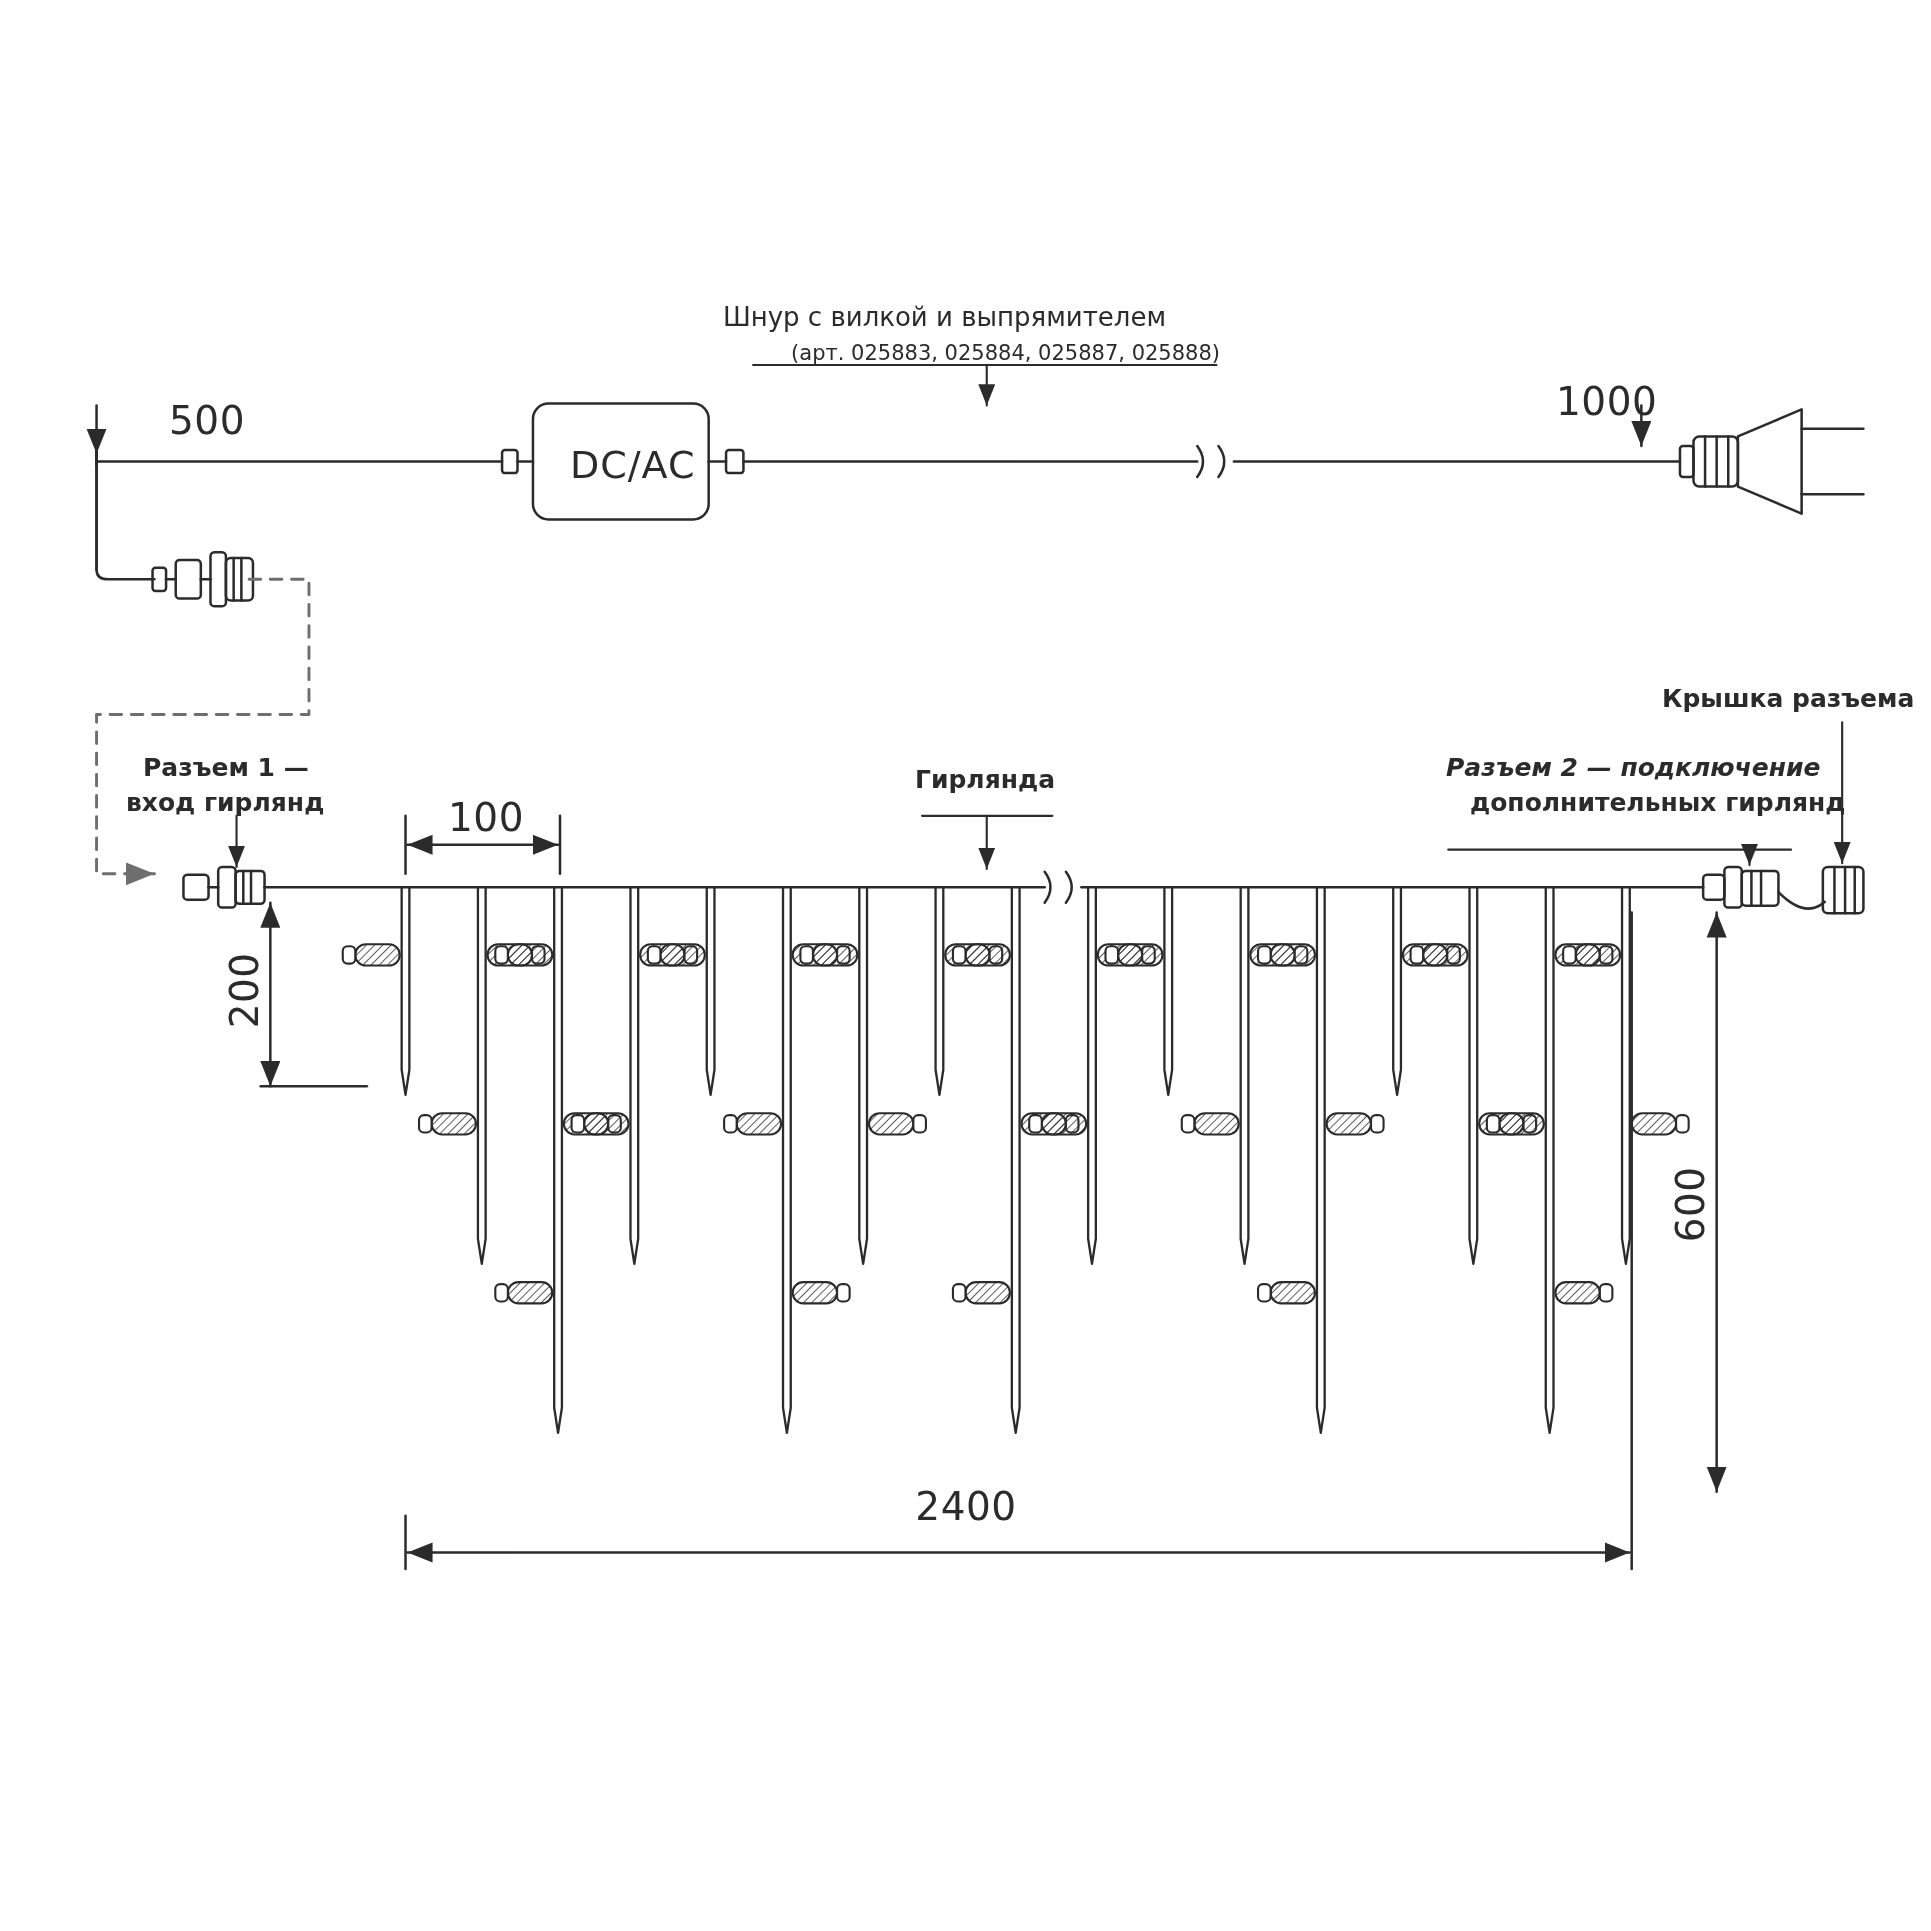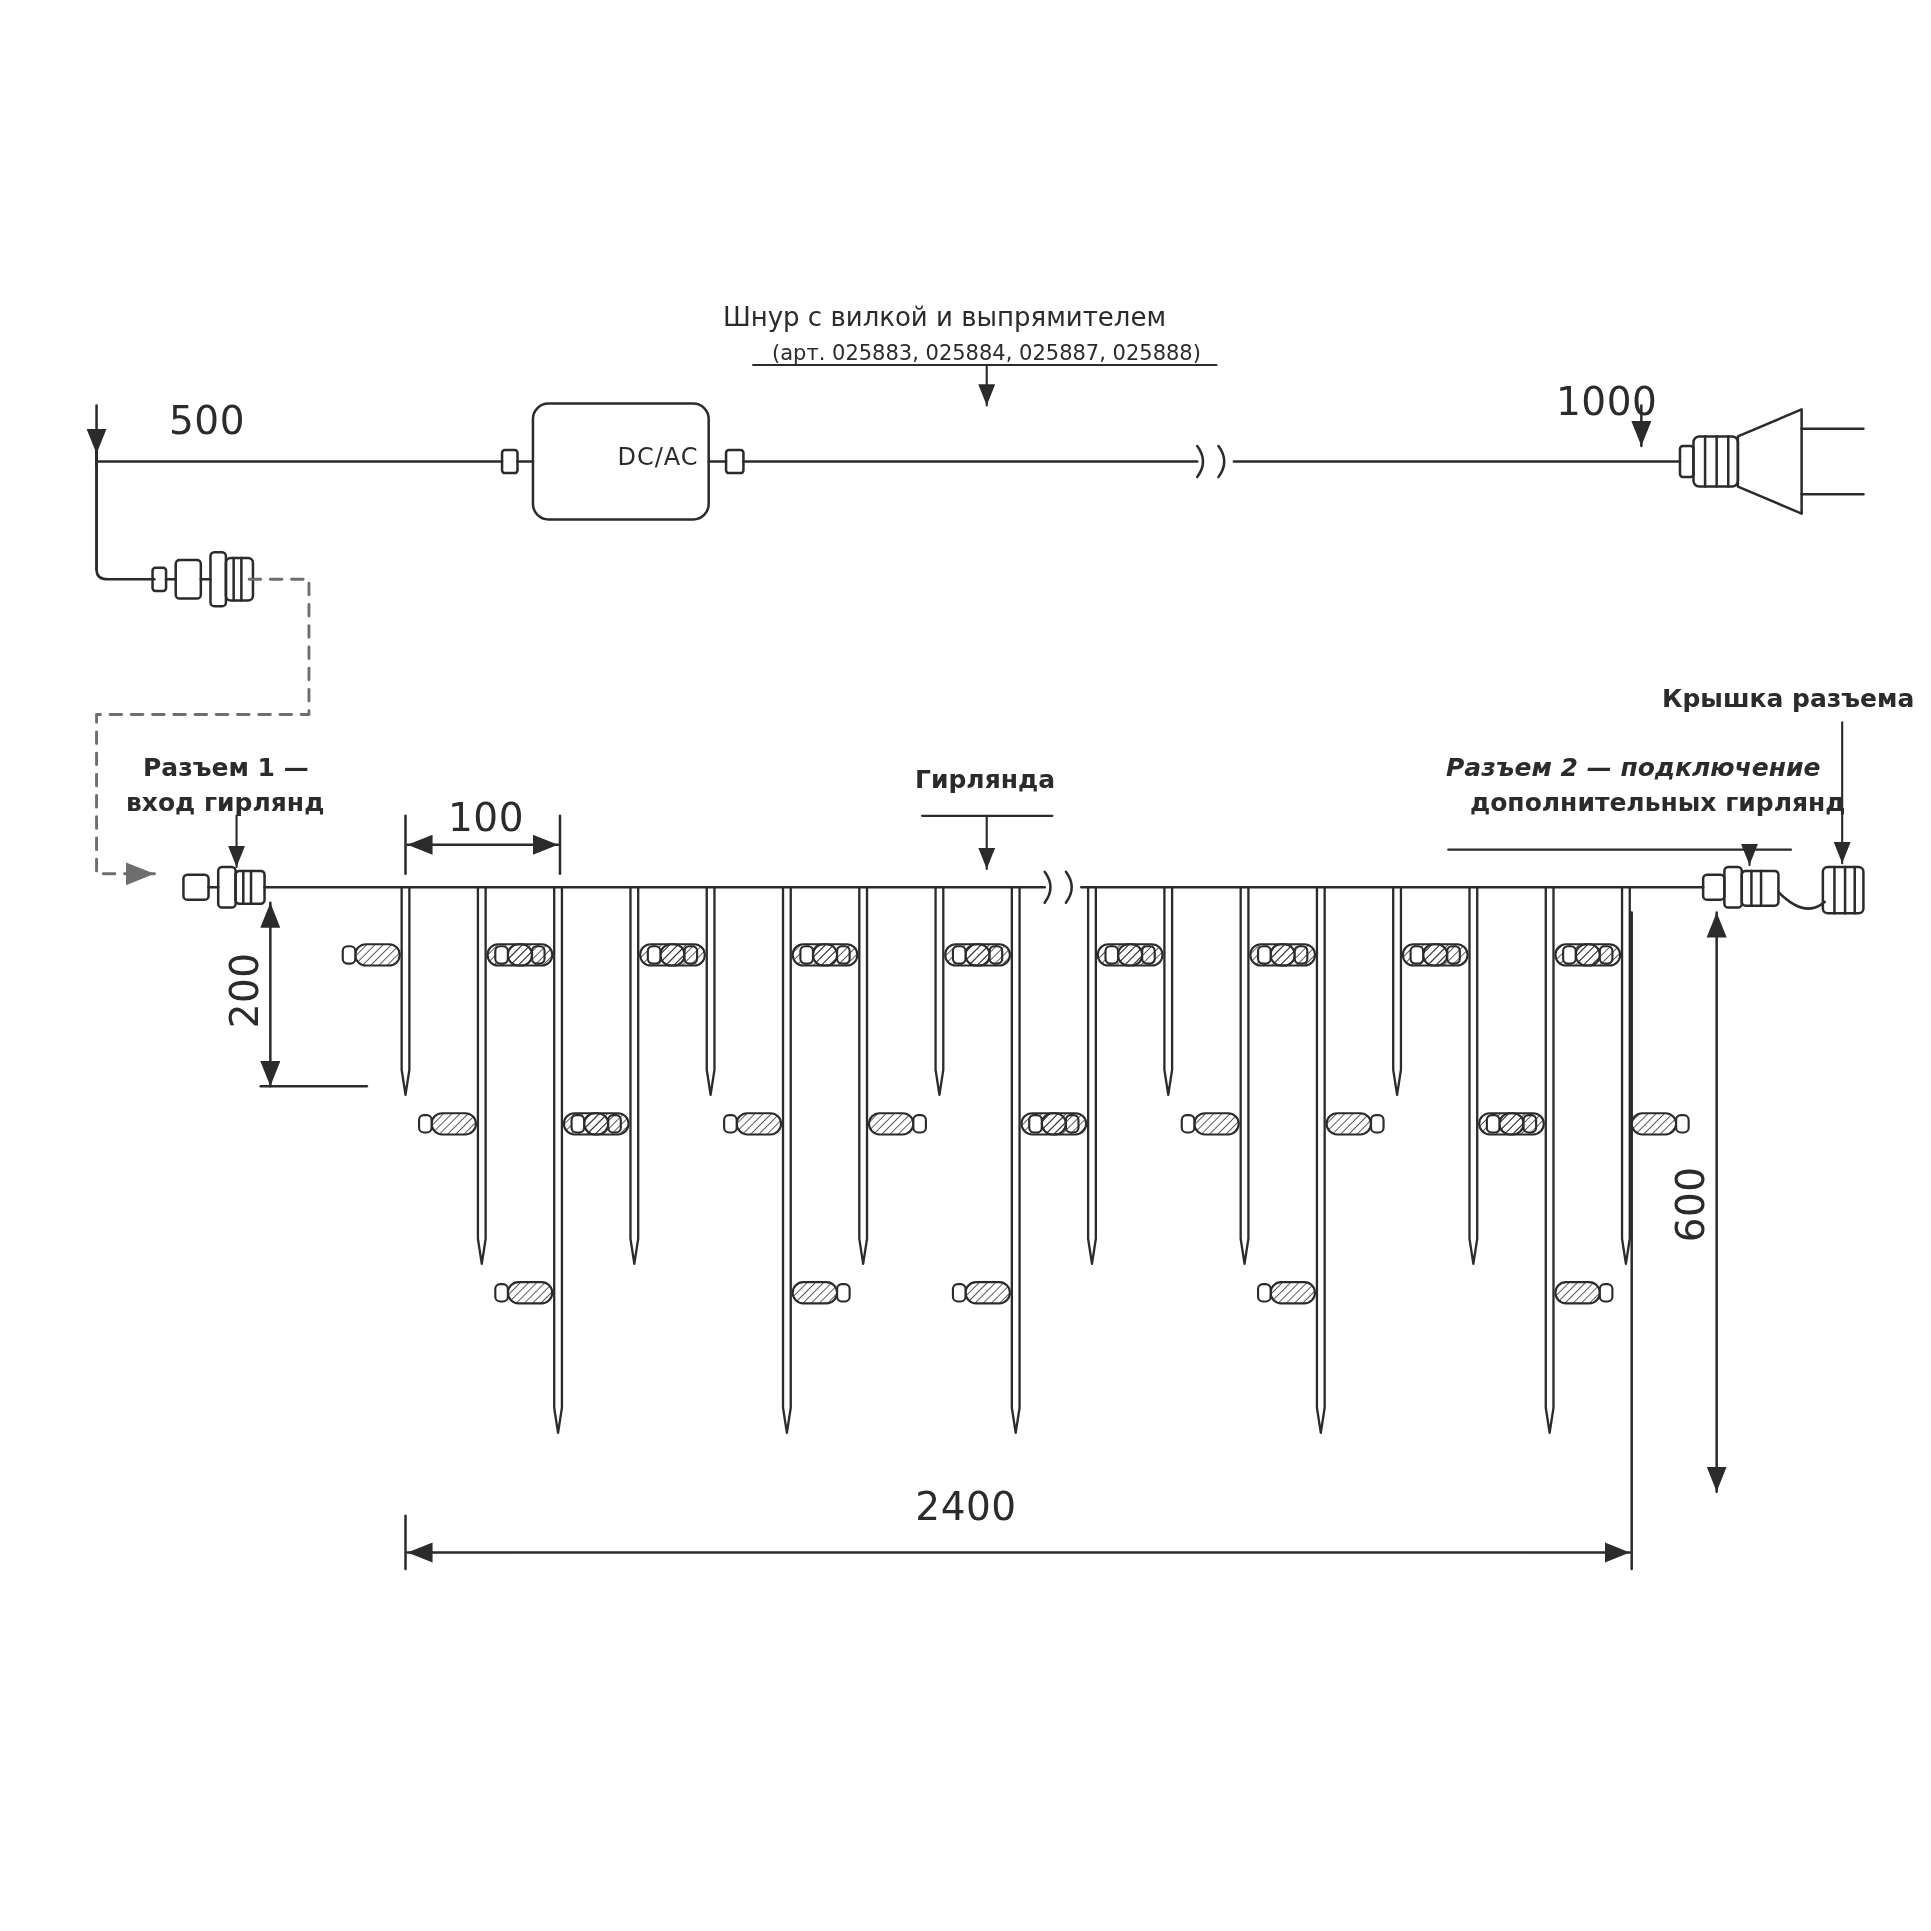--- a/index.html
+++ b/index.html
@@ -35,39 +35,38 @@
   .dim {
     font-size: 39px;
     letter-spacing: 0.5px;
   }
   .callout {
     font-size: 26px;
     text-align: center;
   }
   .callout-sub {
     font-size: 21px;
-    text-align: center;
+    text-align: right;
   }
   .bold-note {
     font-size: 26px;
     font-weight: bold;
     line-height: 1.45;
   }
   .small-bold {
     font-size: 25px;
     font-weight: bold;
     line-height: 1.35;
   }
   .vertical {
     transform-origin: 50% 50%;
   }
   .dcac-text {
-    font-size: 24px;
+    font-size: 38px;
     letter-spacing: 1px;
-    margin-left: 35px;
   }
 </style>
 </head>
 <body>
 
 <div id="stage">
 
   <svg class="diagram" viewBox="0 0 2000 2000">
     <defs>
       <marker id="arrowEnd" markerWidth="12" markerHeight="12" refX="10" refY="4" orient="auto">

